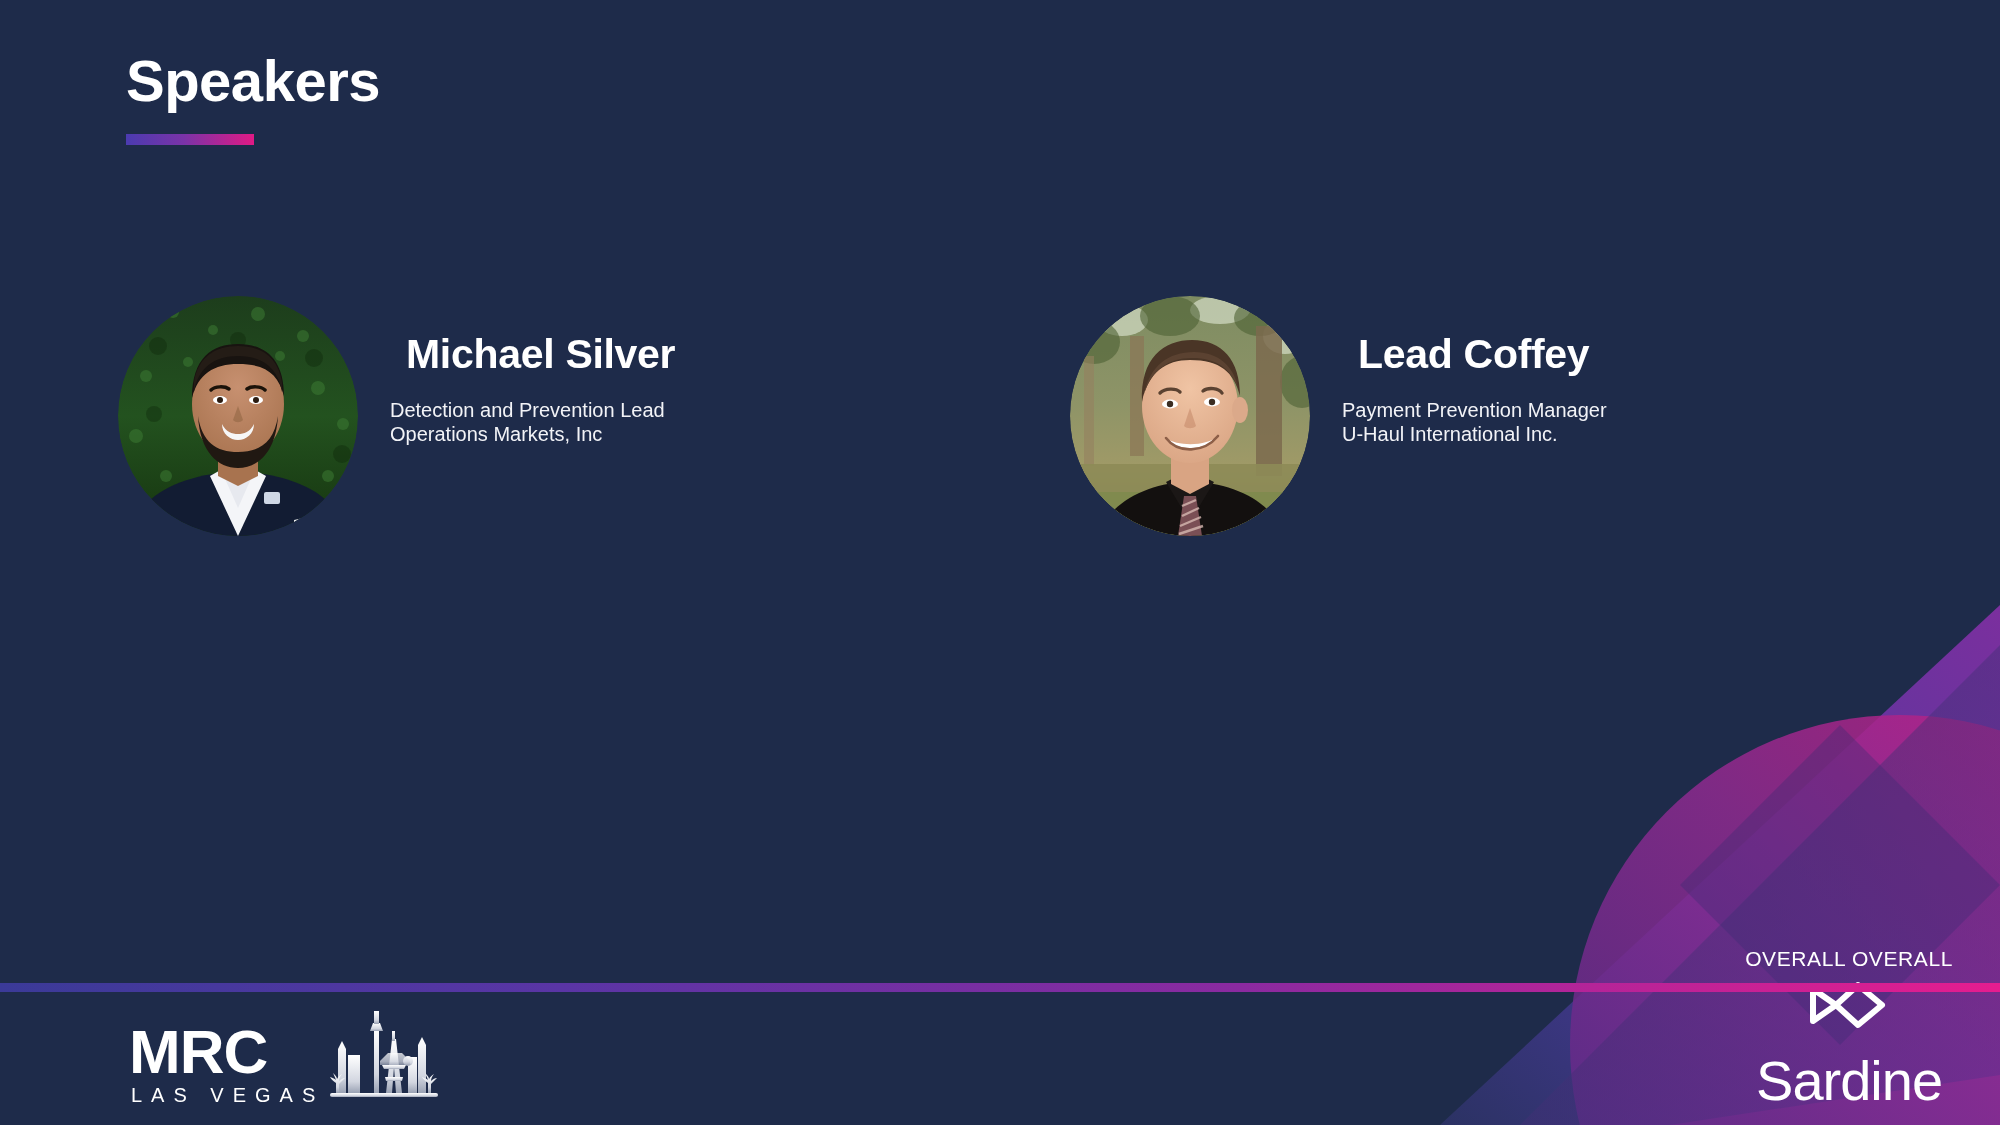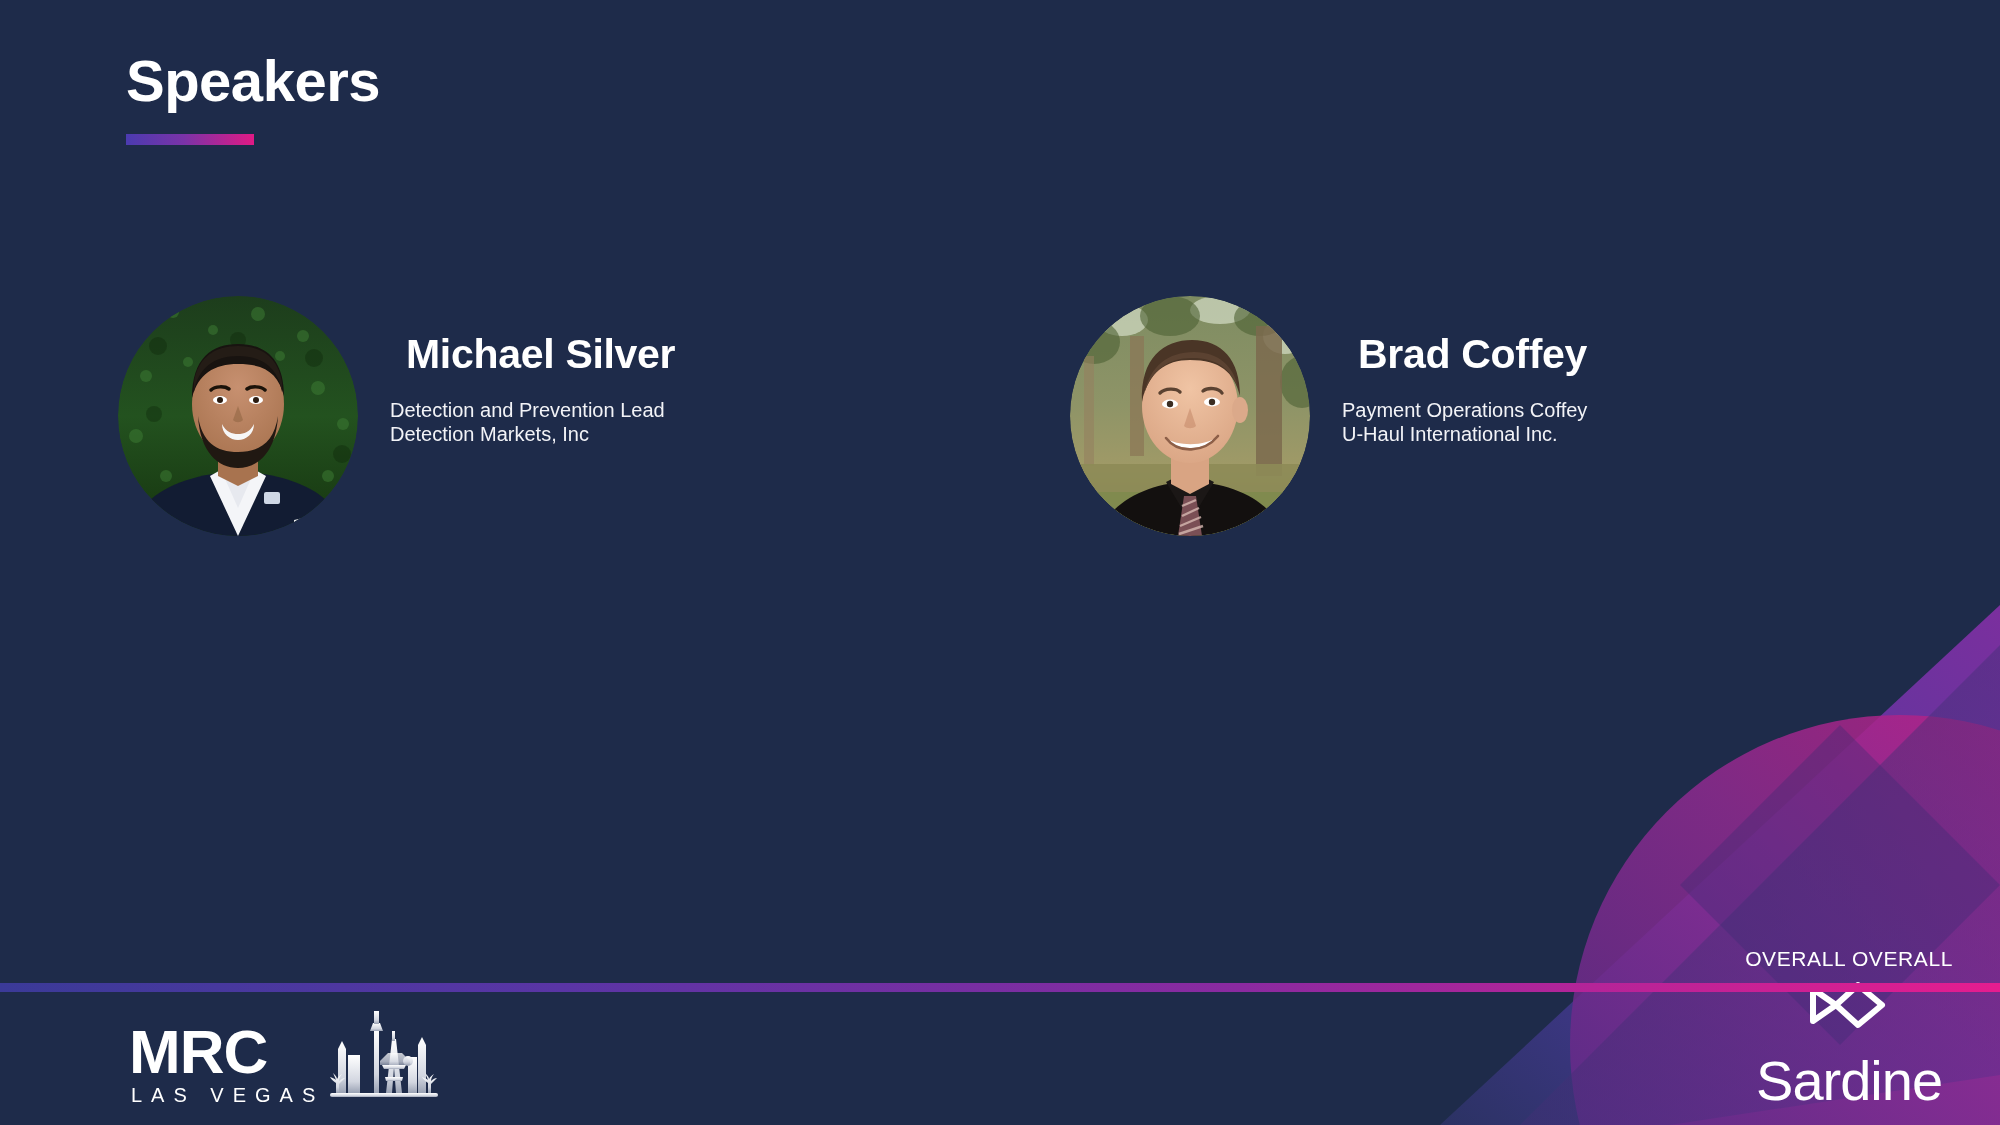--- a/index.html
+++ b/index.html
@@ -283,21 +283,21 @@
             <path d="M93 94 C97 90 107 90 111 93" stroke="#1a1209" stroke-width="3.5" fill="none" stroke-linecap="round"></path>
             <path d="M129 93 C133 90 143 90 147 94" stroke="#1a1209" stroke-width="3.5" fill="none" stroke-linecap="round"></path>
 
             <path d="M120 110 L115 124 C118 127 122 127 125 124 Z" fill="#996b48" opacity="0.7"></path>
           </g>
         </svg>
       </div>
       <div class="speaker-info">
         <div class="speaker-name">Michael Silver</div>
         <div class="speaker-role">Detection and Prevention Lead</div>
-        <div class="speaker-org">Detection Markets, Inc</div>
+        <div class="speaker-org">Operations Markets, Inc</div>
       </div>
     </div>
 
     <div class="speaker">
       <div class="avatar">
         <svg viewBox="0 0 240 240" xmlns="http://www.w3.org/2000/svg">
           <defs>
             <clipPath id="clip2">
                 <circle cx="120" cy="120" r="120"></circle>
               </clipPath>
@@ -363,22 +363,22 @@
             <path d="M133 95 C138 91 149 92 152 97" stroke="#5b4231" stroke-width="3.4" fill="none" stroke-linecap="round"></path>
 
             <path d="M120 112 L114 130 C117 133 123 133 126 130 Z" fill="#c98f6f" opacity="0.65"></path>
 
             <path d="M96 142 C108 156 134 156 148 140 C138 150 108 151 96 142 Z" fill="#ffffff"></path>
             <path d="M96 142 C108 158 134 157 148 140" stroke="#8d5f48" stroke-width="2.6" fill="none" stroke-linecap="round"></path>
           </g>
         </svg>
       </div>
       <div class="speaker-info">
-        <div class="speaker-name">Brad Coffey</div>
-        <div class="speaker-role">Payment Operations Coffey</div>
+        <div class="speaker-name">Lead Coffey</div>
+        <div class="speaker-role">Payment Prevention Manager</div>
         <div class="speaker-org">U-Haul International Inc.</div>
       </div>
     </div>
 
   </div>
 
   <div class="footer-bar"></div>
 
   <div class="footer">
 

